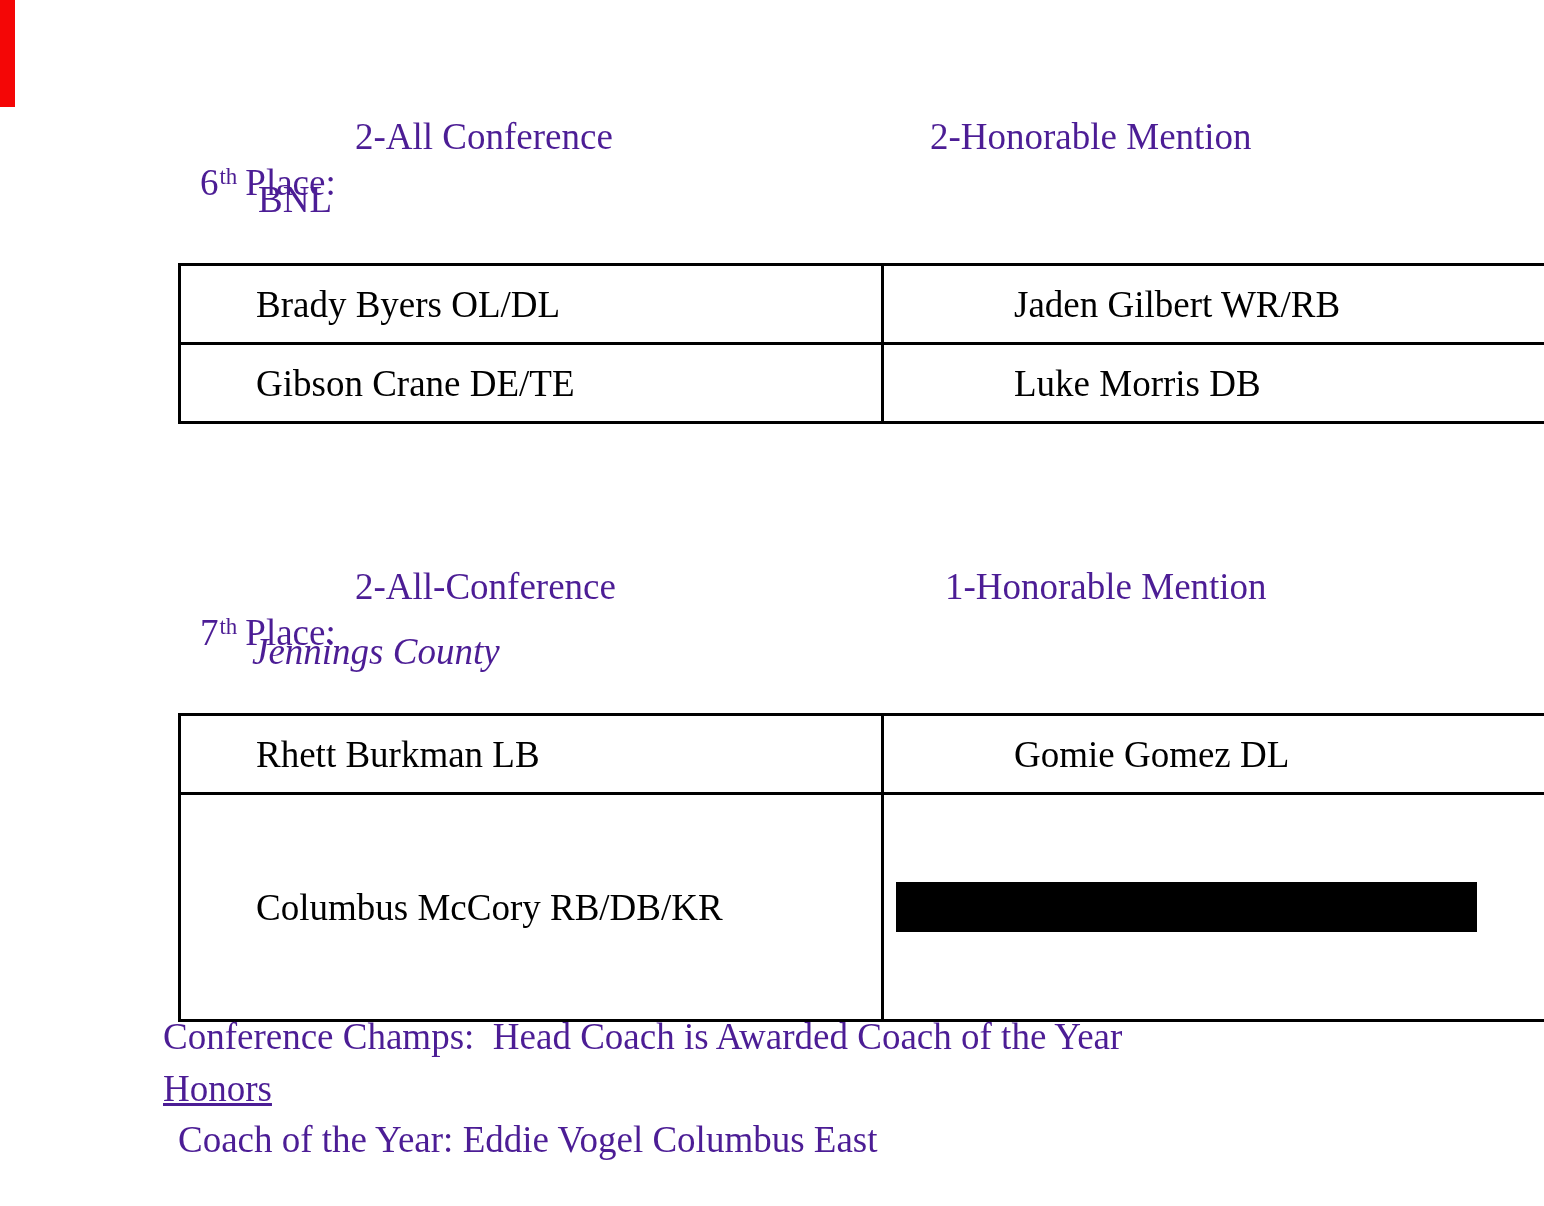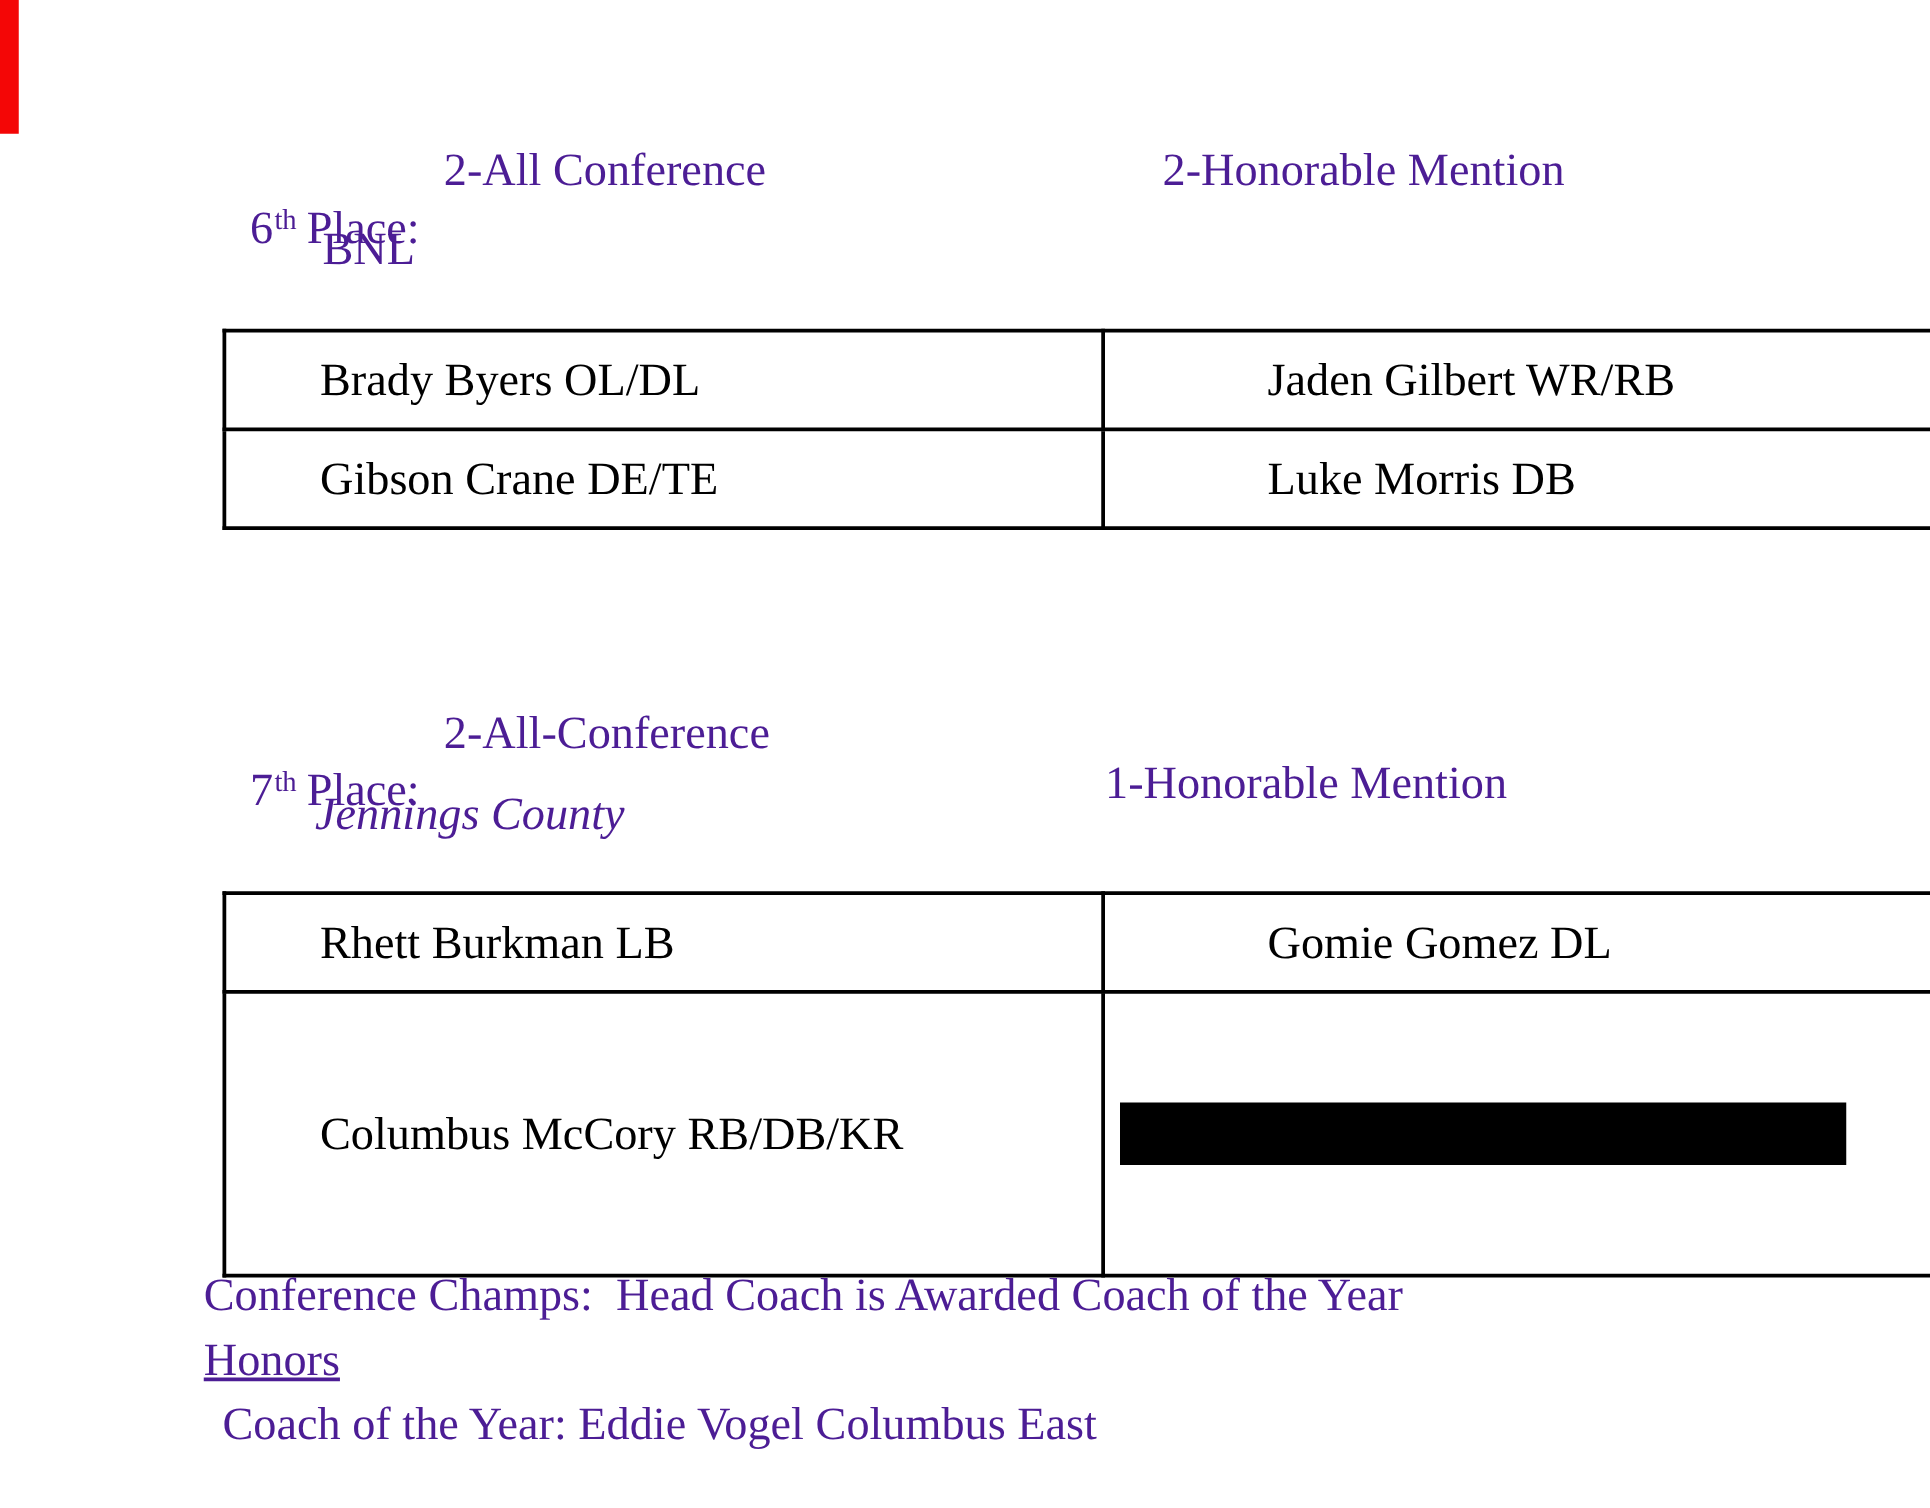--- a/index.html
+++ b/index.html
@@ -77,21 +77,21 @@
       <td class="col-left">Gibson Crane DE/TE</td>
       <td class="col-right">Luke Morris DB</td>
     </tr>
   </tbody>
     </table>
 
   <div class="line" style="left:163px; top:564px;">
     <span>7</span><span class="sup">th</span><span class="place-word">Place:</span>
   </div>
   <div class="line" style="left:355px; top:564px;">2-All-Conference</div>
-  <div class="line" style="left:884px; top:564px;margin-top:40px;">1-Honorable Mention</div>
+  <div class="line" style="left:945px; top:564px;">1-Honorable Mention</div>
   <div class="line" style="left:252px; top:629px;font-style:italic;">Jennings County</div>
 
   <table class="roster" style="left:178px; top:713px;">
     <tbody>
         <tr>
       <td class="col-left">Rhett Burkman LB</td>
       <td class="col-right">Gomie Gomez DL</td>
     </tr>
     <tr>
       <td class="col-left">Columbus McCory RB/DB/KR</td>

